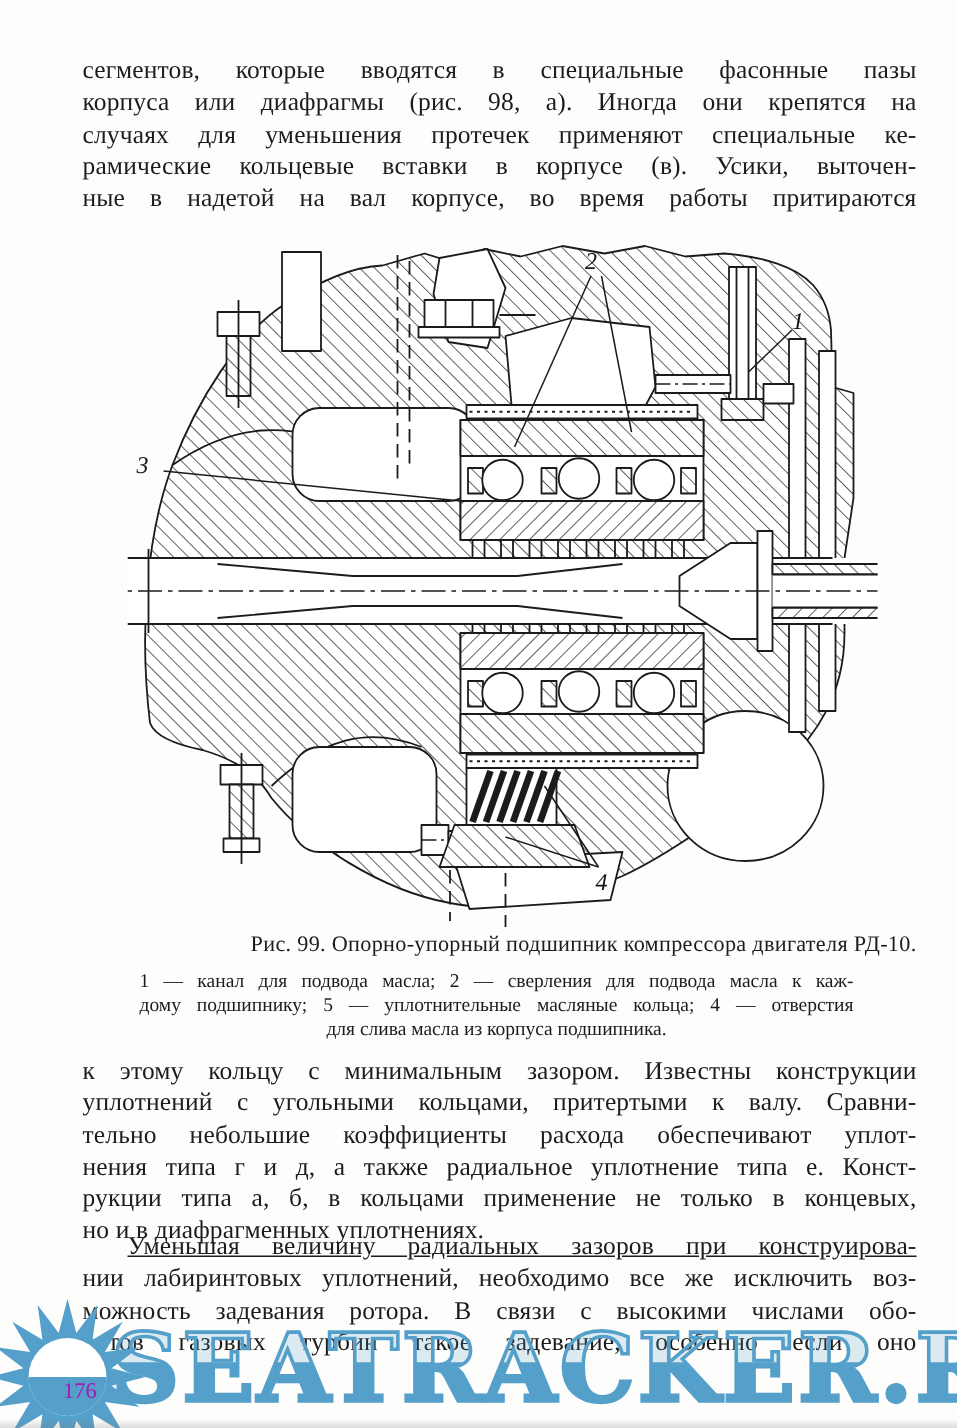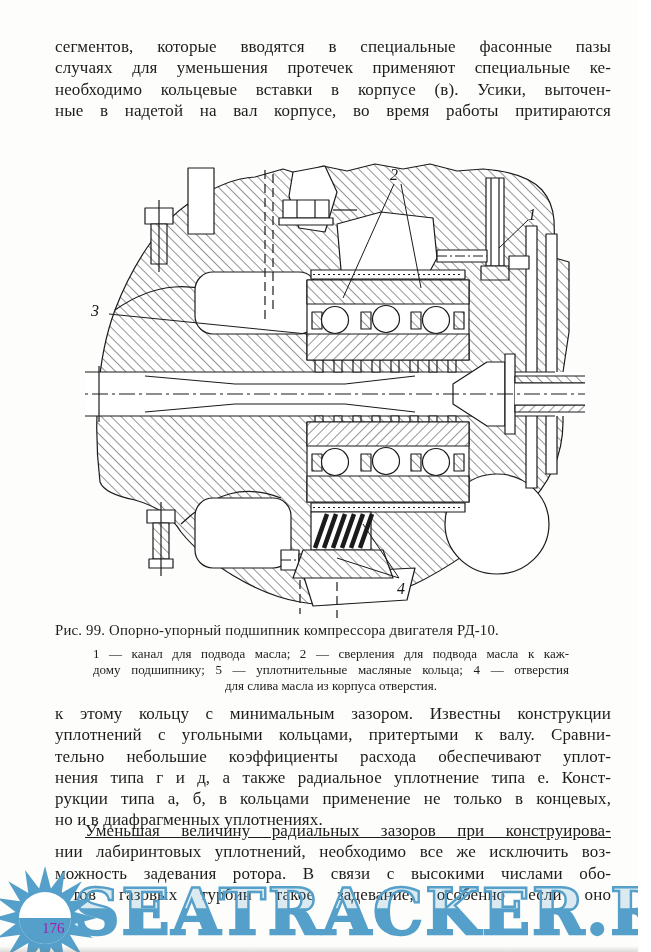--- a/index.html
+++ b/index.html
@@ -11,21 +11,21 @@
   
   .para{position:absolute; left:55px; width:556px; font-size:17px; line-height:21.3px; letter-spacing:.1px;}
   .para .tline{text-align:justify; text-align-last:justify; white-space:normal;}
   .para .tline.left-last{text-align-last:left;}
   #para3 .tline:first-child{text-indent:30px;text-decoration:underline;}
   
   .fig-wrap{position:absolute; left:85px; top:162px; width:500px; height:458px;}
   .fig-wrap svg{display:block;}
   .callout{position:absolute; font-style:italic; font-size:16px; color:#161616;}
   
-  .cap-title{position:absolute; left:55px; top:622px; width:556px; text-align:left; font-size:14.8px; letter-spacing:.2px;}
+  .cap-title{position:absolute; left:55px; top:622px; width:556px; text-align:right; font-size:14.8px; letter-spacing:.2px;}
   .cap-legend{position:absolute; left:93px; top:646px; width:476px; font-size:13px; line-height:15.8px;}
   .cap-legend .tline{text-align:justify; text-align-last:justify; font-style:normal;}
   .cap-legend .tline.center-last{text-align-last:center;}
   
   .wm{position:absolute; left:74px; top:880px; width:577px; height:66px; white-space:nowrap;
       font-family:"DejaVu Serif","Liberation Serif",serif; font-weight:700; font-size:63px; line-height:64px; letter-spacing:2px;}
   .wm span{position:absolute; left:0; top:0;}
   .wm-outline{color:rgba(85,160,202,.20); -webkit-text-stroke:2.4px var(--wm,#55a0ca);}
   .wm-solid{color:var(--wm,#55a0ca); clip-path:inset(44% 0 0 0);}
   .sun{position:absolute; left:-12px; top:864px; width:114px; height:108px;}
@@ -33,22 +33,23 @@
   .scan-edge{position:absolute; left:0; bottom:0; width:100%; height:6px;
       background:linear-gradient(to bottom, rgba(0,0,0,0), rgba(120,120,120,.25));}
 </style>
 </head>
 <body>
 
 <div class="page">
 
   <div class="para" id="para1" style="top:36px">
       <div class="tline">сегментов, которые вводятся в специальные фасонные пазы</div>
+      <div class="tline">корпуса или диафрагмы (рис. 98, а). Иногда они крепятся на</div>
       <div class="tline">случаях для уменьшения протечек применяют специальные ке-</div>
-      <div class="tline">необходимо кольцевые вставки в корпусе (в). Усики, выточен-</div>
+      <div class="tline">рамические кольцевые вставки в корпусе (в). Усики, выточен-</div>
       <div class="tline">ные в надетой на вал корпусе, во время работы притираются</div>
     </div>
 
   <div class="fig-wrap">
     <svg viewBox="0 0 500 458" width="500" height="458">
       <defs>
         <pattern id="hat" width="7" height="7" patternUnits="userSpaceOnUse" patternTransform="rotate(45)">
           <rect width="7" height="7" fill="#ffffff"></rect>
           <line x1="0" y1="0" x2="7" y2="0" stroke="#2c2c2c" stroke-width="1"></line>
         </pattern>
@@ -197,21 +198,21 @@
     <span class="callout" style="left:305px; top:4px">2</span>
     <span class="callout" style="left:443px; top:44px">1</span>
     <span class="callout" style="left:6px;   top:140px">3</span>
     <span class="callout" style="left:312px; top:418px">4</span>
   </div>
 
   <div class="cap-title">Рис. 99. Опорно-упорный подшипник компрессора двигателя РД-10.</div>
   <div class="cap-legend">
       <div class="tline">1 — канал для подвода масла; 2 — сверления для подвода масла к каж-</div>
       <div class="tline">дому подшипнику; 5 — уплотнительные масляные кольца; 4 — отверстия</div>
-      <div class="tline center-last">для слива масла из корпуса отверстия.</div>
+      <div class="tline center-last">для слива масла из корпуса подшипника.</div>
     </div>
 
   <div class="para" id="para2" style="top:703px">
       <div class="tline">к этому кольцу с минимальным зазором. Известны конструкции</div>
       <div class="tline">уплотнений с угольными кольцами, притертыми к валу. Сравни-</div>
       <div class="tline">тельно небольшие коэффициенты расхода обеспечивают уплот-</div>
       <div class="tline">нения типа г и д, а также радиальное уплотнение типа е. Конст-</div>
       <div class="tline">рукции типа а, б, в кольцами применение не только в концевых,</div>
       <div class="tline left-last">но и в диафрагменных уплотнениях.</div>
     </div>

